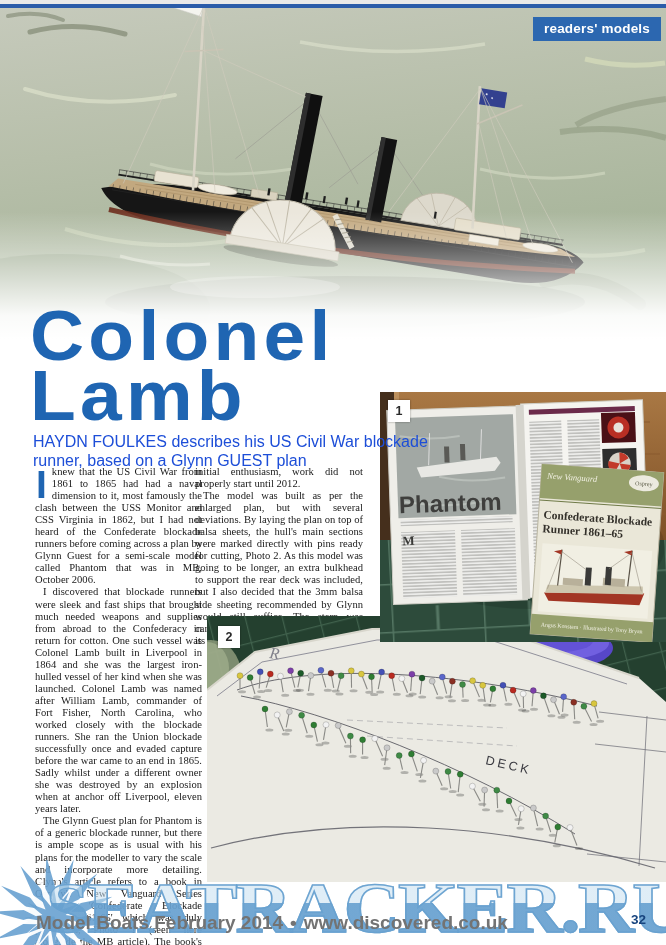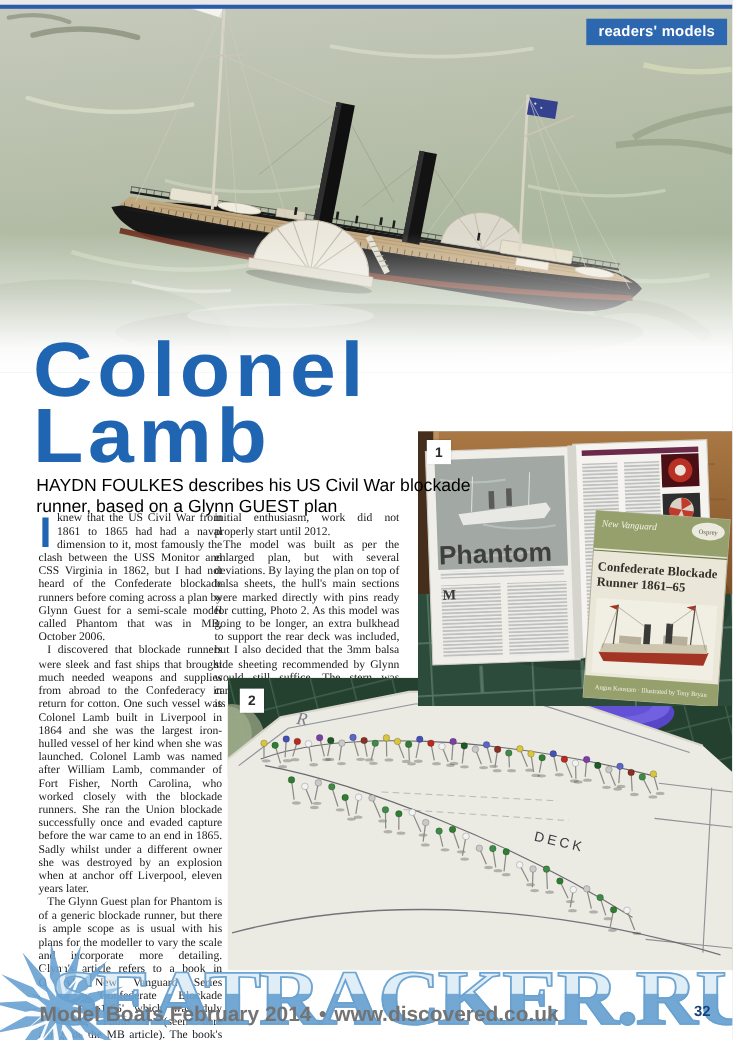--- a/index.html
+++ b/index.html
@@ -6,21 +6,21 @@
   #page{position:relative;width:666px;height:945px;margin:4px auto;background:#fff;overflow:hidden;
         font-family:"Liberation Sans",sans-serif;}
   .topbar{position:absolute;left:0;top:0;width:666px;height:4px;background:#2b5ca9;z-index:12;}
   .hero{position:absolute;left:0;top:0;width:666px;height:335px;z-index:1;}
   .hero-fade{position:absolute;left:0;top:0;width:666px;height:335px;
      background:linear-gradient(to bottom,rgba(255,255,255,0) 62%,rgba(255,255,255,.55) 80%,rgba(255,255,255,.95) 93%,#fff 100%);}
   .badge{position:absolute;top:13px;right:5px;background:#2c67b0;color:#fff;
      font-size:13.5px;font-weight:600;padding:4px 11px 5px;z-index:15;letter-spacing:.2px;}
   .title{position:absolute;left:30px;top:302px;z-index:8;color:#1f65b2;font-weight:bold;
      font-size:70px;line-height:60px;letter-spacing:4px;transform:scaleX(1.07);transform-origin:left top;}
-  .subtitle{position:absolute;left:33px;top:428px;z-index:8;color:#000000;font-size:16px;line-height:19px;}
+  .subtitle{position:absolute;left:33px;top:428px;z-index:8;color:#1d4ed8;font-size:16px;line-height:19px;}
   .col{position:absolute;top:462px;width:167px;z-index:3;font-family:"Liberation Serif",serif;
      font-size:10.6px;line-height:12.05px;color:#191919;text-align:justify;}
   .col p{margin:0;}
   .col p.ind{text-indent:8px;}
   #col1{left:35px;} #col2{left:195px;width:168px;}
   .dropcap{float:left;font-family:"Liberation Sans",sans-serif;font-weight:bold;font-size:39px;
      line-height:33px;color:#1f65b2;margin:2px 5px 0 1px;}
   .photo{position:absolute;overflow:hidden;}
   #photo2{left:207px;top:612px;width:459px;height:266px;z-index:5;}
   #photo1{left:380px;top:388px;width:286px;height:250px;z-index:6;}

